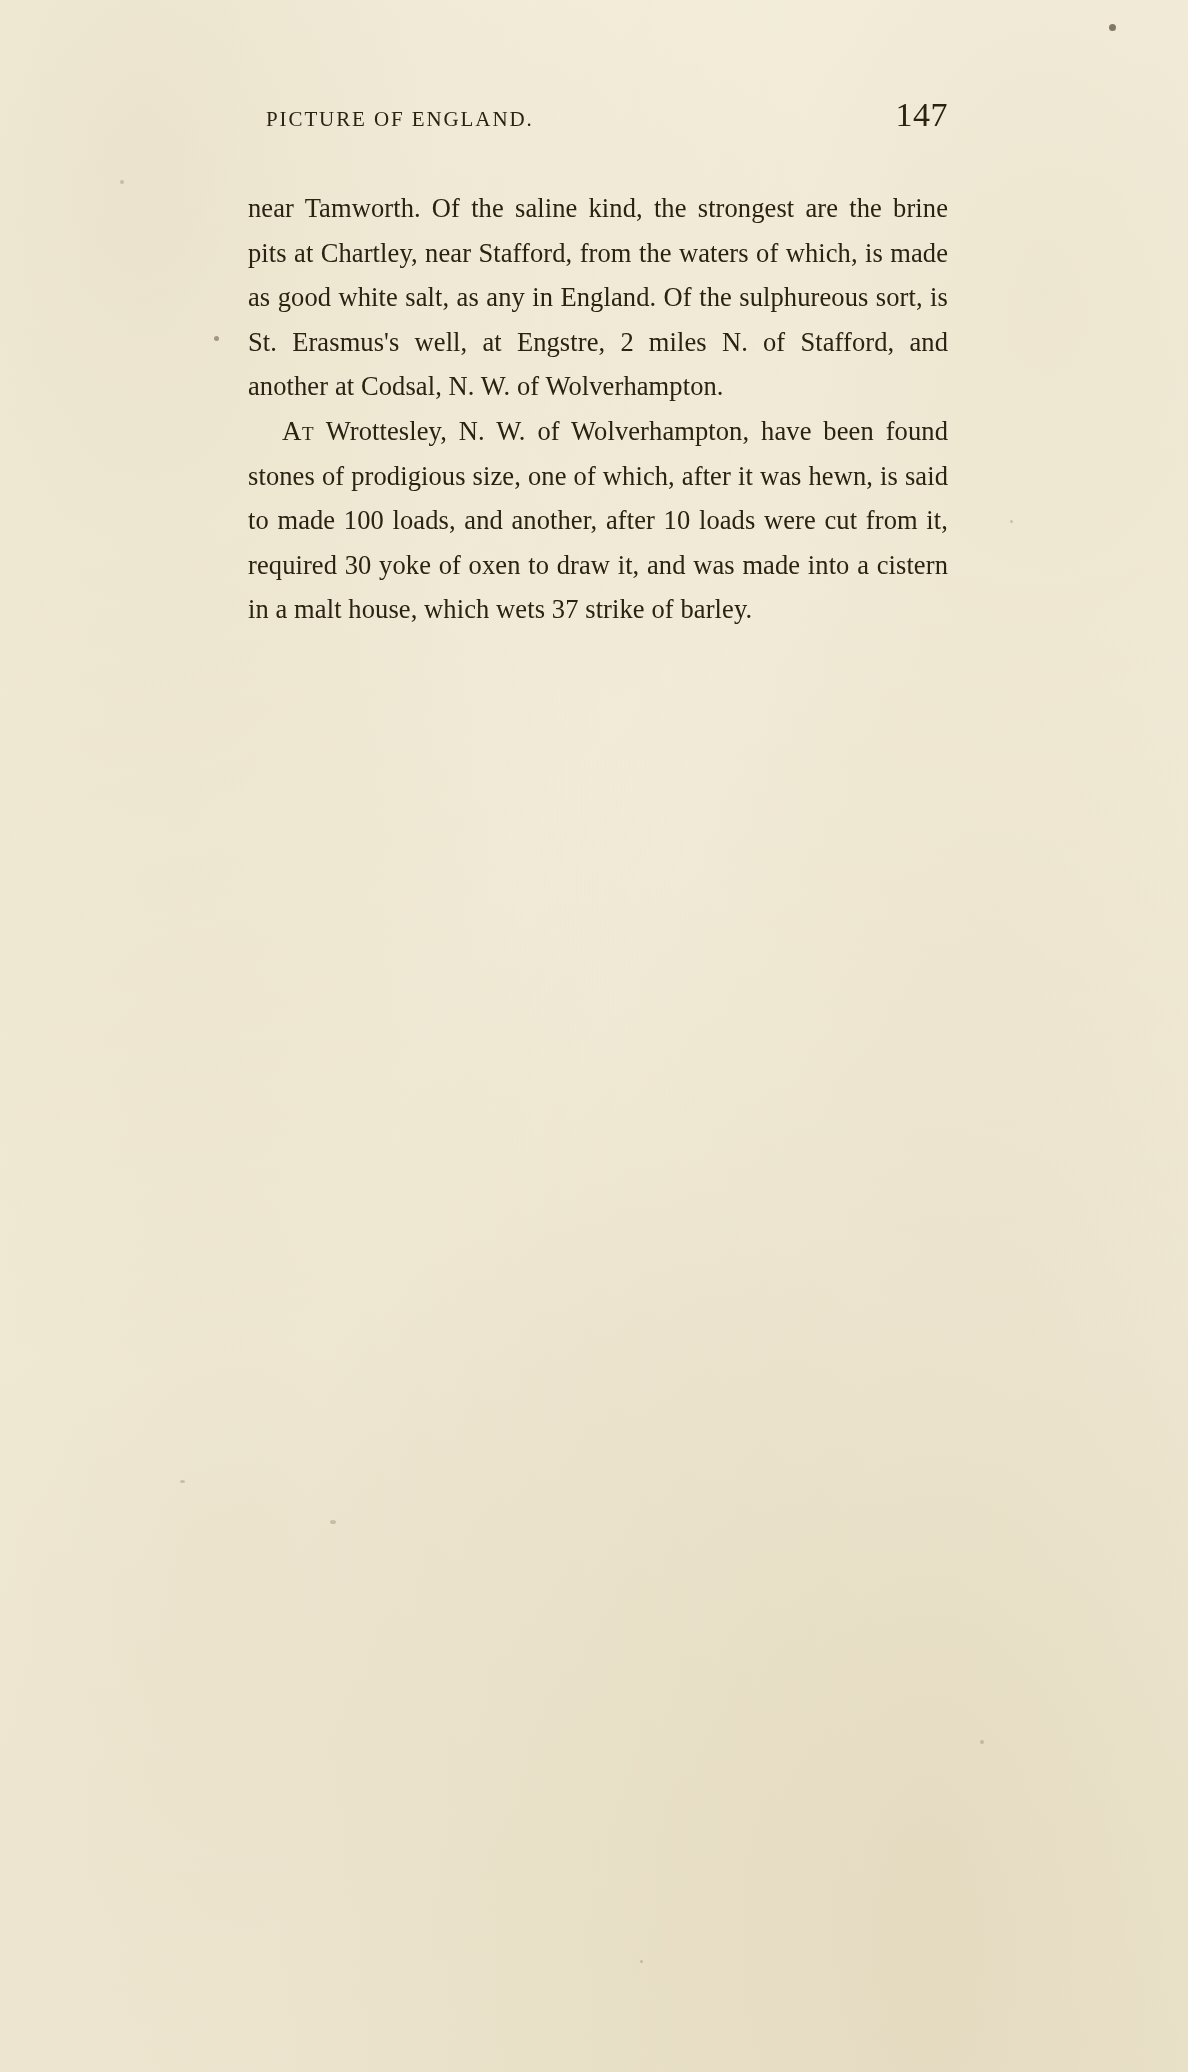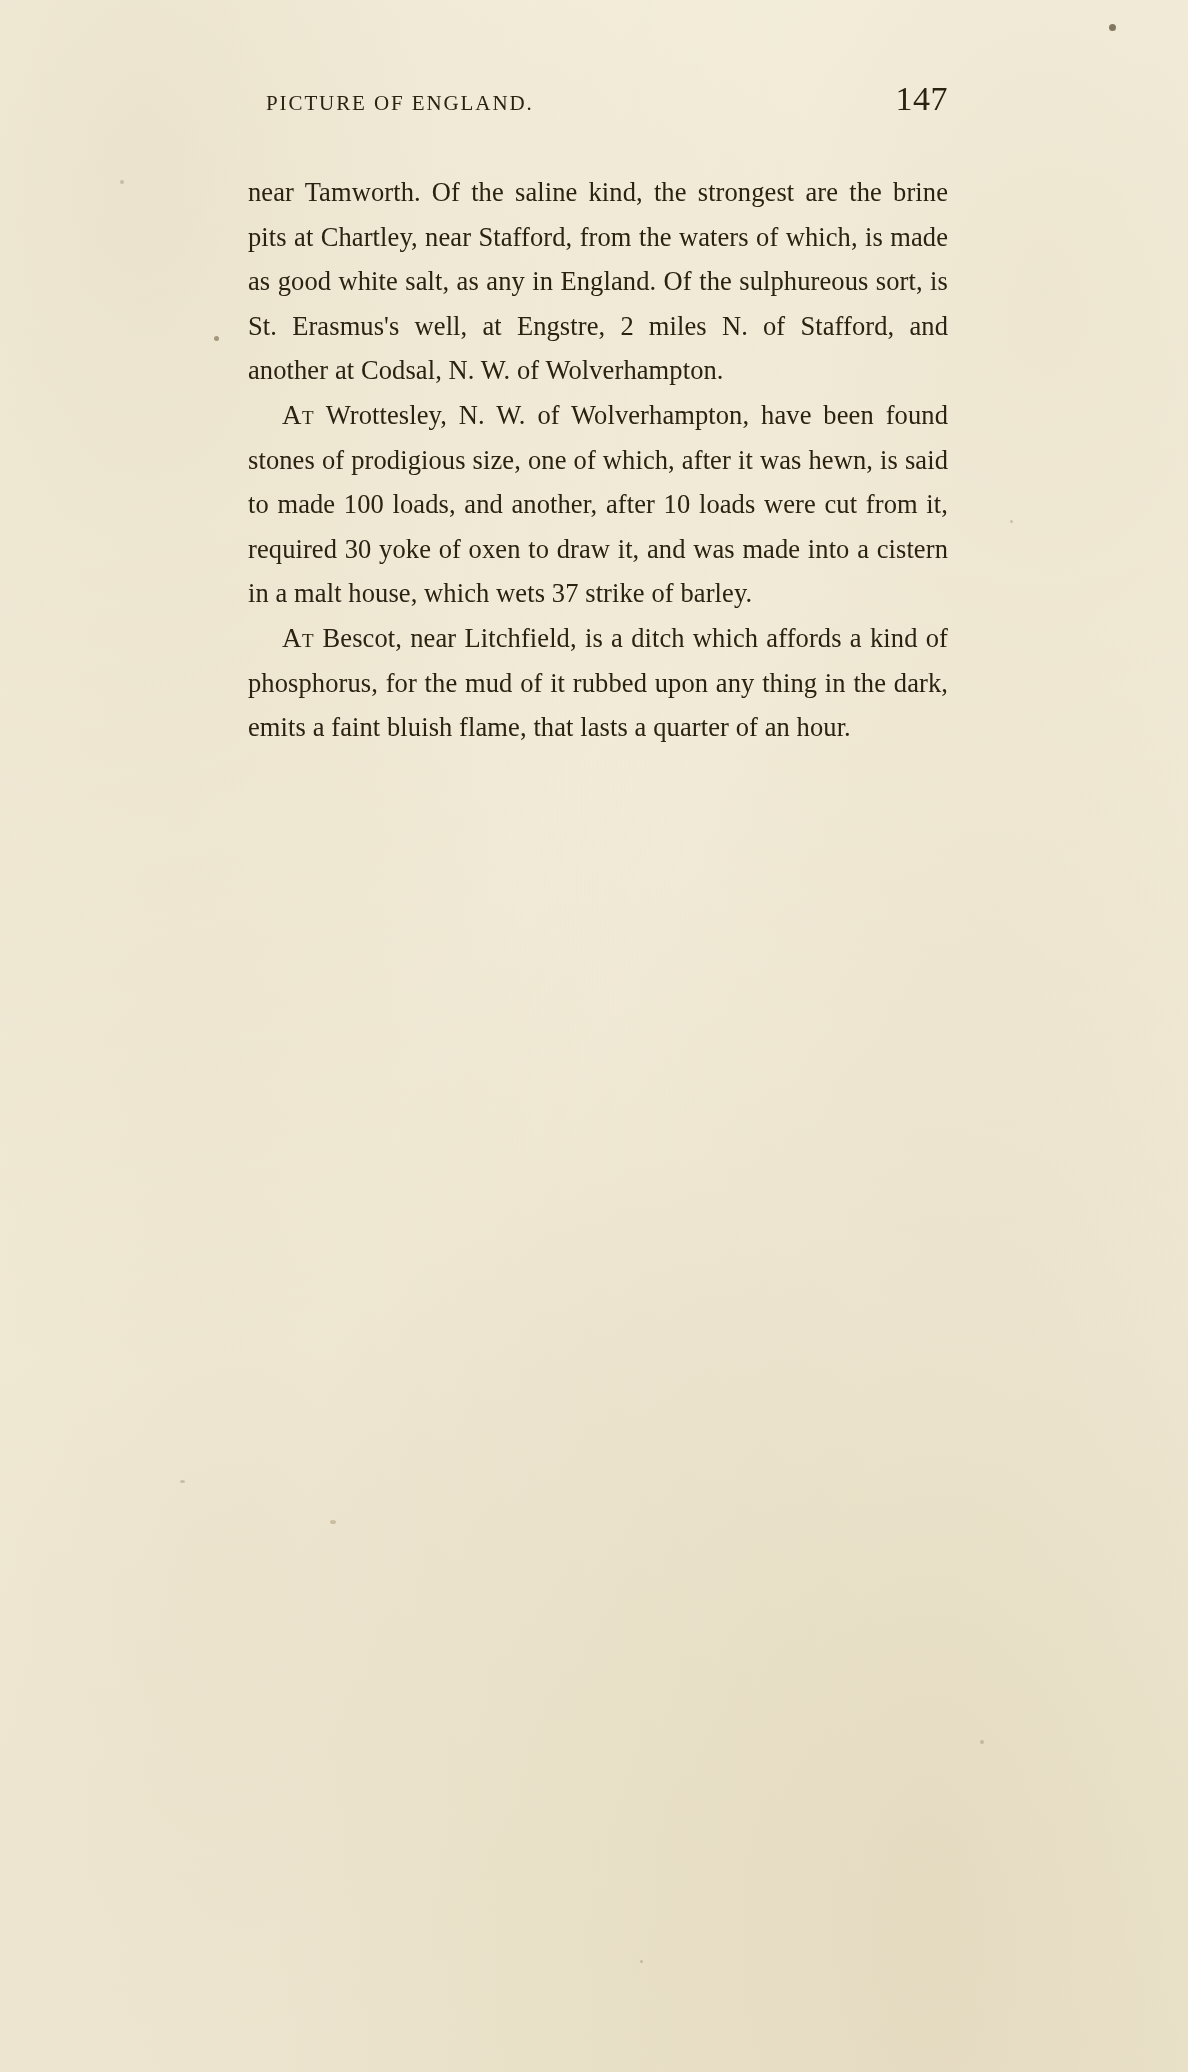--- a/index.html
+++ b/index.html
@@ -36,21 +36,21 @@
   .page {
     position: absolute;
     left: 0;
     top: 0;
     width: 1188px;
     height: 2072px;
   }
   .content {
     position: absolute;
     left: 248px;
-    top: 80px;
+    top: 96px;
     width: 700px;
   }
   .running-head {
     display: flex;
     align-items: baseline;
     justify-content: space-between;
     font-size: 23px;
     letter-spacing: 1.6px;
     margin-bottom: 52px;
     padding-left: 18px;
@@ -139,18 +139,17 @@
     <div class="running-head">
       <span class="title">PICTURE OF ENGLAND.</span>
       <span class="folio">147</span>
     </div>
 
     <p class="para"><span>near Tamworth. Of the saline kind, the strongest are the brine pits at Chartley, near Stafford, from the waters of which, is made as good white salt, as any in England. Of the sulphureous sort, is St. Erasmus's well, at Engstre, 2 miles N. of Stafford, and another at Codsal, N. W. of Wolverhampton.</span></p>
 
     <p class="para indent"><span class="smallcaps-first">At</span><span> Wrottesley, N. W. of Wolverhampton, have been found stones of prodigious size, one of which, after it was hewn, is said to made 100 loads, and another, after 10 loads were cut from it, required 30 yoke of oxen to draw it, and was made into a cistern in a malt house, which wets 37 strike of barley.</span></p>
 
 
-    <p class="para indent"><span class="smallcaps-first">At</span><span> Bescot, near Litchfield, is a ditch which affords a kind of phosphorus, for the mud of it rubbed upon any thing in the dark, emits a faint bluish flame, that lasts a quarter of an hour.</span></p>
 
 
 
   </div>
 </div>
 
 </body></html>

